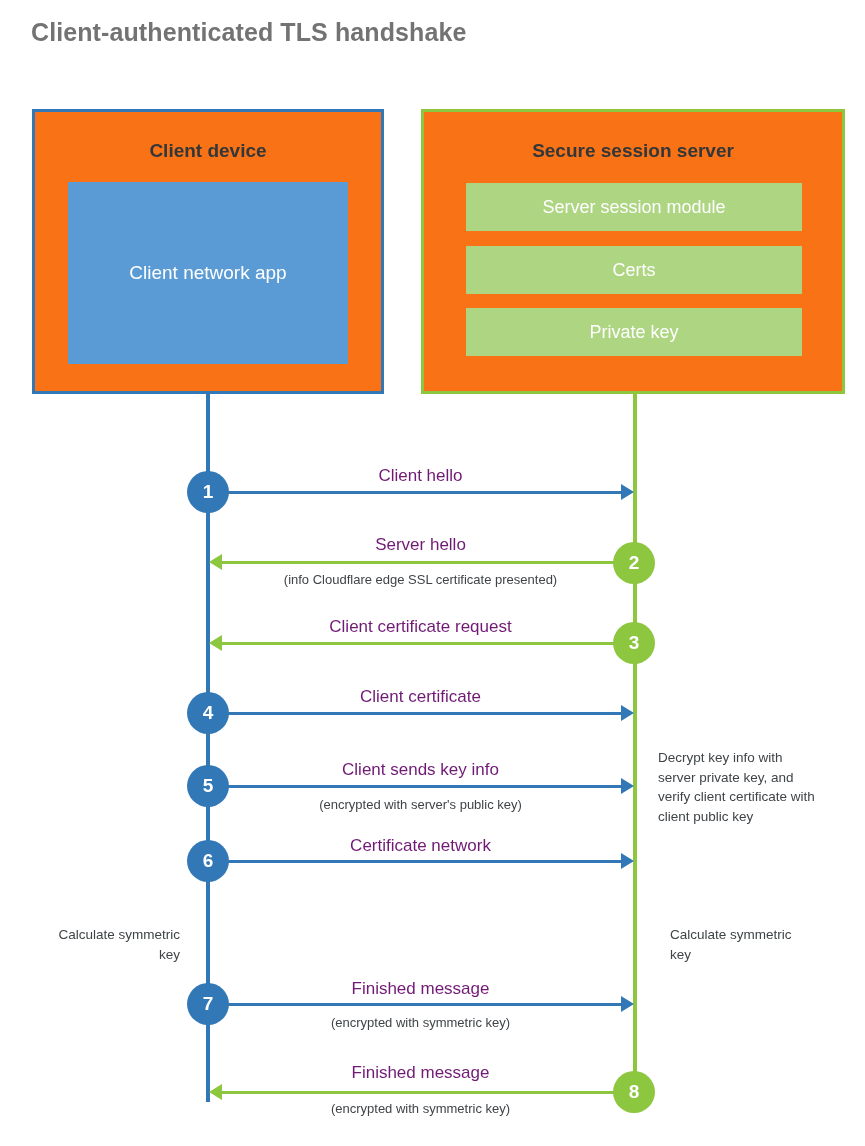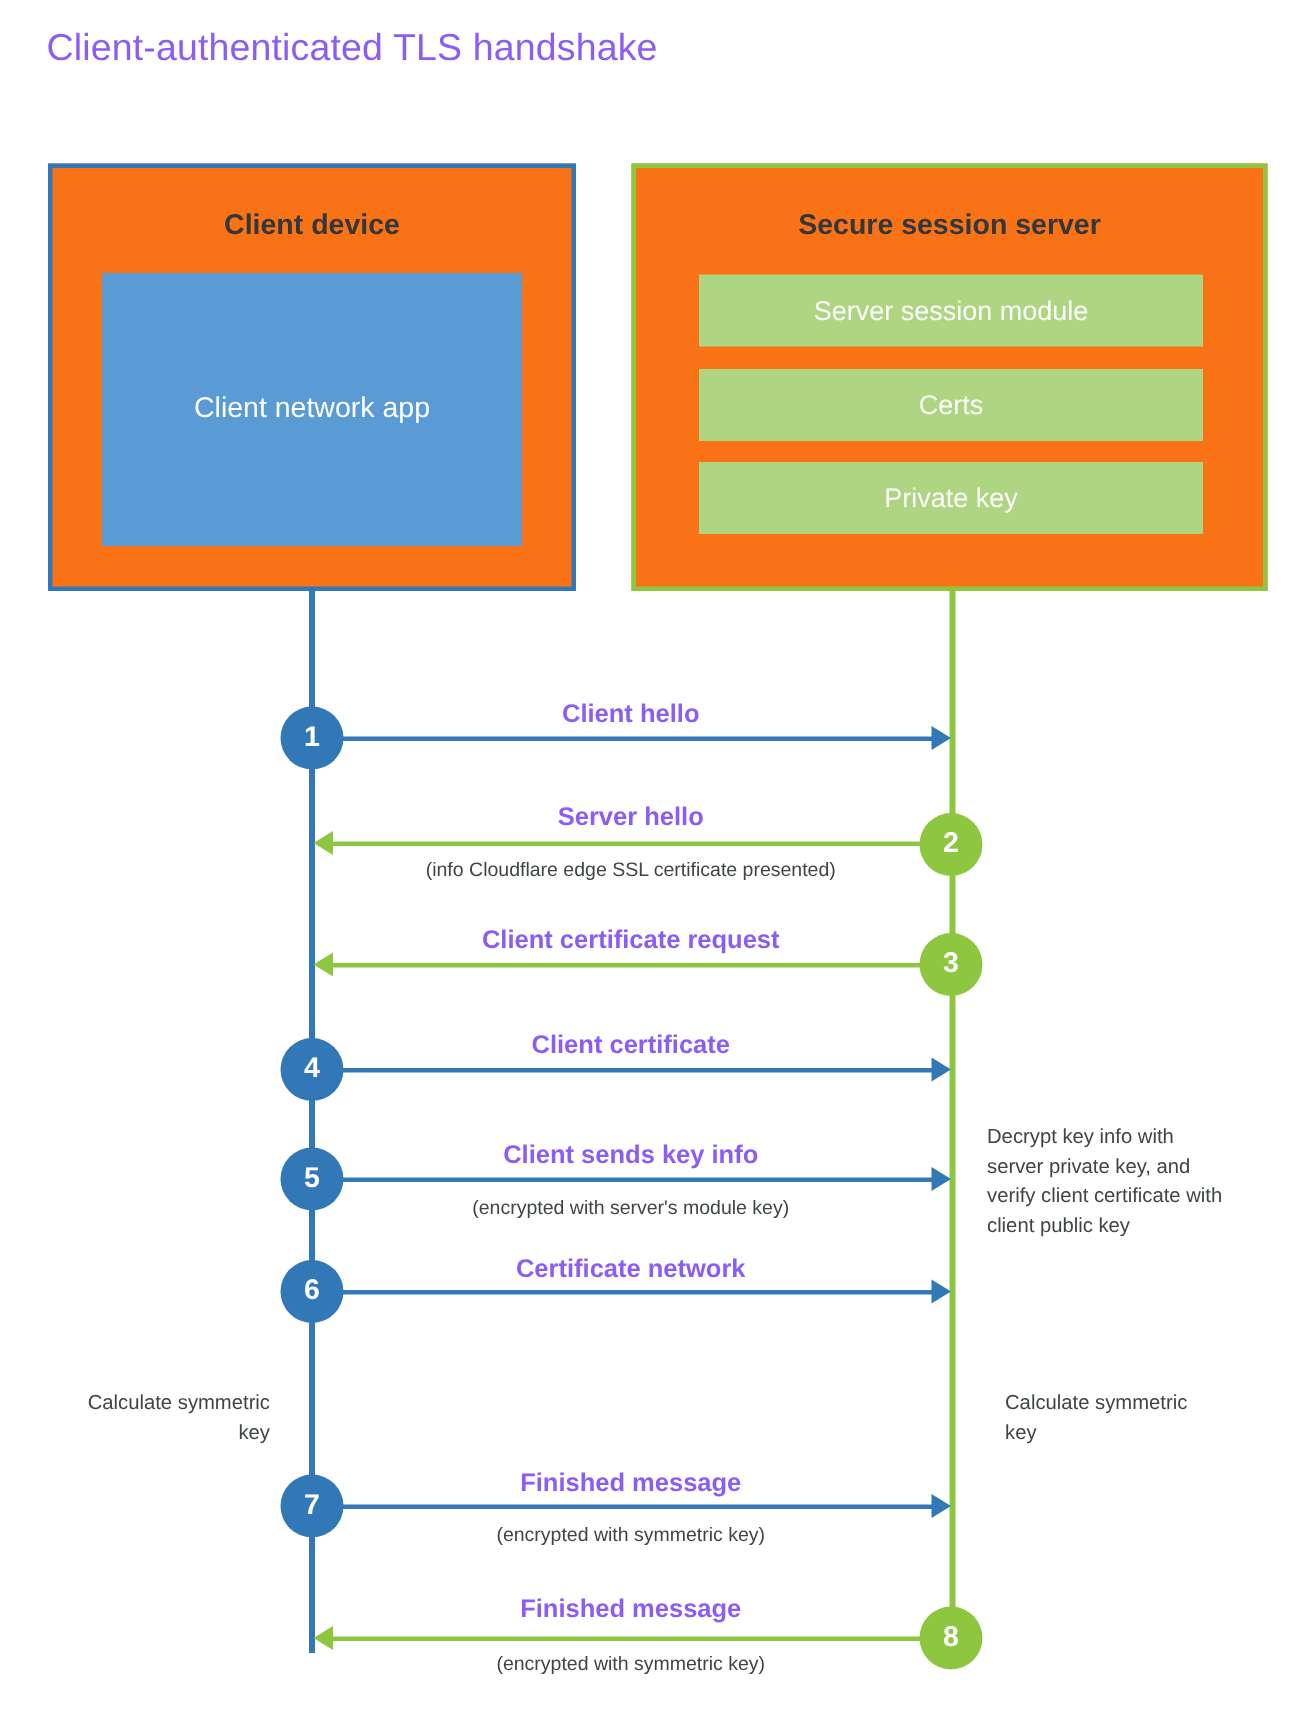--- a/index.html
+++ b/index.html
@@ -17,22 +17,22 @@
     height: 1146px;
     background: #ffffff;
   }
 
   
   .page-title {
     position: absolute;
     left: 31px;
     top: 18px;
     font-size: 25px;
-    font-weight: 400;
-    color: #8b5cf6;
+    font-weight: 700;
+    color: #737373;
     letter-spacing: .1px;
     white-space: nowrap;
   }
 
   
   .node-box {
     position: absolute;
     background: #f97316;
   }
   #client-box {
@@ -124,23 +124,22 @@
     font-size: 19px;
     font-weight: bold;
   }
   .step-circle.blue { background: #3278b6; }
   .step-circle.green { background: #8dc63f; }
 
   .step-label {
     position: absolute;
     text-align: center;
     font-size: 17px;
-    color: #8b5cf6;
+    color: #701a75;
     white-space: nowrap;
-    font-weight: bold;
   }
   .step-sublabel {
     position: absolute;
     text-align: center;
     font-size: 13px;
     color: #3f4447;
     white-space: nowrap;
   }
 
   
@@ -192,21 +191,21 @@
   <div class="step-circle green" style="left:613px; top:622px;">3</div>
 
   <div class="step-label" style="left:208px; top:687px; width:425px;">Client certificate</div>
   <div class="arrow-line blue" style="left:210px; top:712px; width:413px;"></div>
   <div class="arrow-head right blue" style="left:621px; top:705px;"></div>
   <div class="step-circle blue" style="left:187px; top:692px;">4</div>
 
   <div class="step-label" style="left:208px; top:760px; width:425px;">Client sends key info</div>
   <div class="arrow-line blue" style="left:210px; top:785px; width:413px;"></div>
   <div class="arrow-head right blue" style="left:621px; top:778px;"></div>
-  <div class="step-sublabel" style="left:208px; top:797px; width:425px;">(encrypted with server's module key)</div>
+  <div class="step-sublabel" style="left:208px; top:797px; width:425px;">(encrypted with server's public key)</div>
   <div class="step-circle blue" style="left:187px; top:765px;">5</div>
 
   <div class="step-label" style="left:208px; top:836px; width:425px;">Certificate network</div>
   <div class="arrow-line blue" style="left:210px; top:860px; width:413px;"></div>
   <div class="arrow-head right blue" style="left:621px; top:853px;"></div>
   <div class="step-circle blue" style="left:187px; top:840px;">6</div>
 
   <div class="step-label" style="left:208px; top:979px; width:425px;">Finished message</div>
   <div class="arrow-line blue" style="left:210px; top:1003px; width:413px;"></div>
   <div class="arrow-head right blue" style="left:621px; top:996px;"></div>

